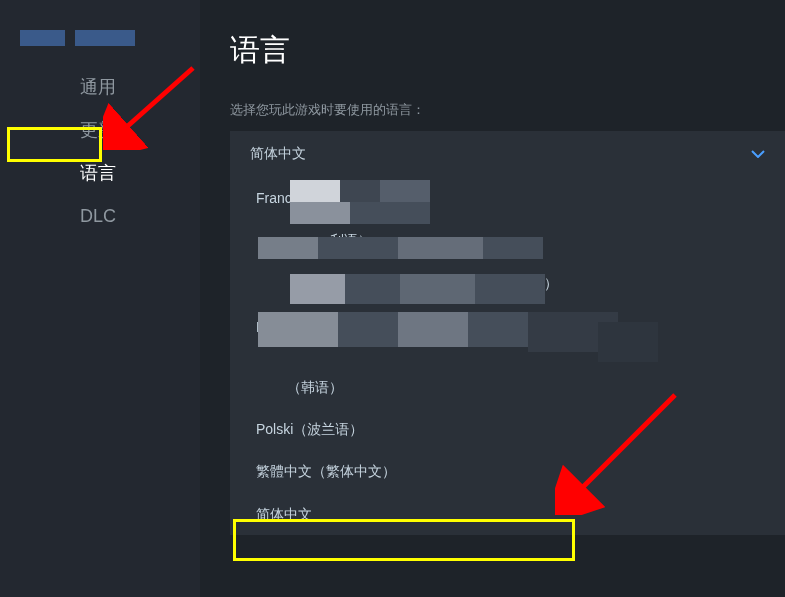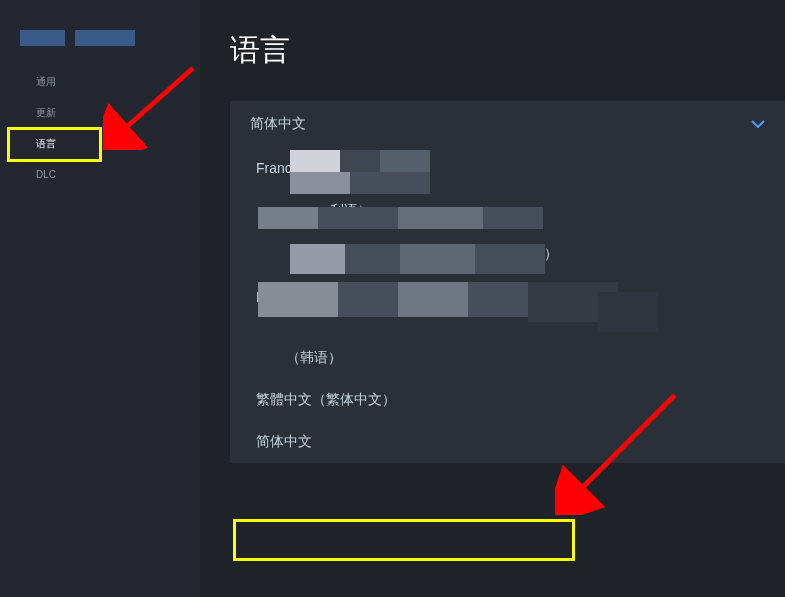--- a/index.html
+++ b/index.html
@@ -35,24 +35,25 @@
       height: 16px;
     }
     .header-block-1 {
       width: 45px;
     }
     .header-block-2 {
       width: 60px;
     }
     .sidebar-item {
       padding: 8px 36px;
-      font-size: 10px;
+      font-size: 18px;
       color: #8f98a0;
       cursor: pointer;
       line-height: 1.5;
+      margin-left: 44px;
     }
     .sidebar-item.active {
       color: #ffffff;
     }
     .highlight-box-1 {
       position: absolute;
       left: 7px;
       top: 127px;
       width: 95px;
       height: 35px;
@@ -140,20 +141,21 @@
       <div class="header-block header-block-2"></div>
     </div>
     <div class="sidebar-item">通用</div>
     <div class="sidebar-item">更新</div>
     <div class="sidebar-item active">语言</div>
     <div class="sidebar-item">DLC</div>
   </div>
 
   <div class="main">
     <h1 class="page-title">语言</h1>
+    <div class="instruction">选择您玩此游戏时要使用的语言：</div>
 
     <div class="dropdown-selected">
       <span>简体中文</span>
       <span class="chevron">
         <svg width="14" height="8" viewBox="0 0 14 8">
             <path d="M1 1 L7 7 L13 1" stroke="#4a9eff" stroke-width="2" fill="none"></path>
           </svg>
       </span>
     </div>
 
@@ -189,22 +191,23 @@
       <div class="dropdown-option" style="padding-top:12px; padding-bottom:12px;">E</div>
 
       <div class="pixelate-overlay" style="left:28px; top:135px; width:430px; height:50px;">
         <div class="pixel-block" style="left:0; top:0; width:90px; height:35px; background:#868d97;"></div>
         <div class="pixel-block" style="left:80px; top:0; width:70px; height:35px; background:#454e5a;"></div>
         <div class="pixel-block" style="left:140px; top:0; width:80px; height:35px; background:#6e7682;"></div>
         <div class="pixel-block" style="left:210px; top:0; width:70px; height:35px; background:#454e5a;"></div>
         <div class="pixel-block" style="left:270px; top:5; width:90px; height:40px; background:#343b45;"></div>
         <div class="pixel-block" style="left:340px; top:10px; width:60px; height:40px; background:#2e353e;"></div>
       </div>
-      <div class="dropdown-option" style="padding-left:56px; padding-top:25px;">（韩语）</div>
-
+      <div class="dropdown-option" style="padding-left:34px; padding-top:25px;margin-left:23px;">（韩语）</div>
+
+      <div class="dropdown-option">Polski（波兰语）</div>
       <div class="dropdown-option">繁體中文（繁体中文）</div>
       <div class="dropdown-option">简体中文</div>
     </div>
   </div>
 </div>
 
 <div class="highlight-box-1"></div>
 <div class="highlight-box-2"></div>
 
 <svg class="arrow" style="left:103px; top:60px;" width="95" height="90" viewBox="0 0 95 90">

